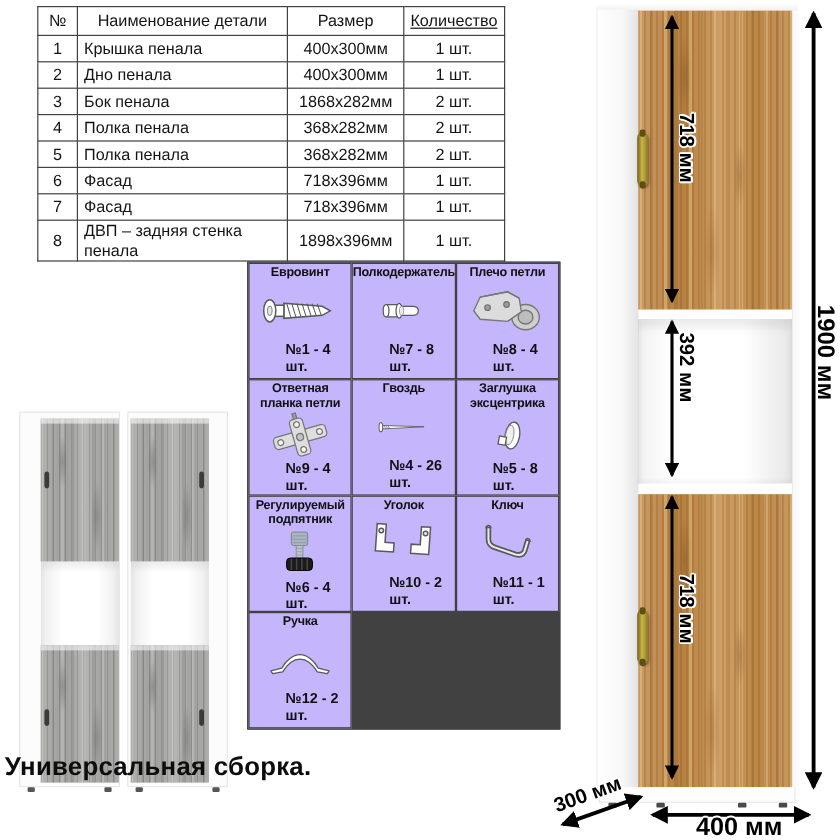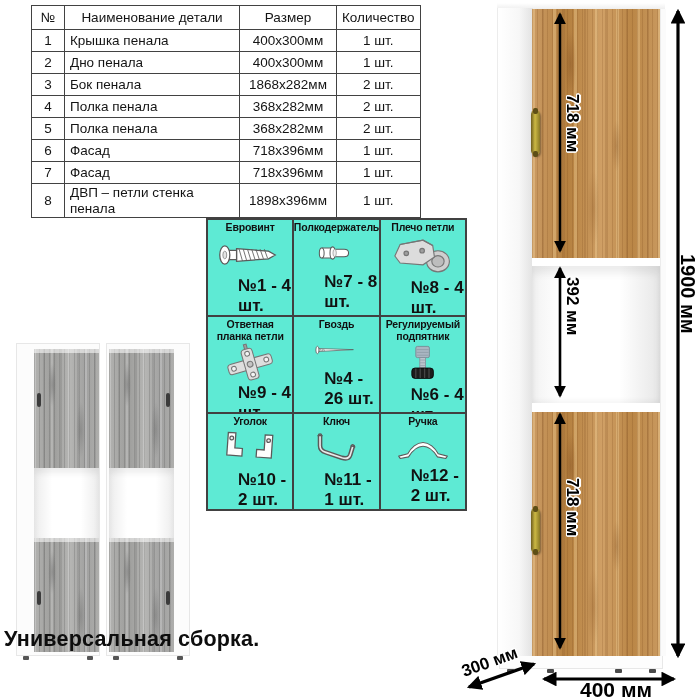--- a/index.html
+++ b/index.html
@@ -7,31 +7,31 @@
          font-family:"Liberation Sans",sans-serif;color:#111;}
 
   
   .parts-table{position:absolute;left:31px;top:5px;border-collapse:collapse;
                font-size:13.5px;color:#141414;}
   .parts-table th,.parts-table td{border:1.5px solid #424242;padding:0 5px;line-height:1.15;background:#fff;}
   .parts-table th{font-weight:normal;height:23px;text-align:center;}
   .parts-table td{height:21px;}
   .parts-table .c{text-align:center;}
   .parts-table tr.tall td{height:33px;}
-  .col-num{width:22px;} .col-name{width:164px;} .col-size{width:86px;} .col-qty{width:66px;}
+  .col-num{width:22px;} .col-name{width:164px;} .col-size{width:86px;} .col-qty{width:66px;text-decoration:underline;}
 
   
   .hw-grid{position:absolute;left:206px;top:218px;width:259px;
            display:grid;grid-template-columns:repeat(3,1fr);grid-auto-rows:97px;
            border:1px solid #414141;background:#414141;grid-gap:0;}
-  .hw-cell{background:#5eead4;border:1.5px solid #414141;display:flex;flex-direction:column;
+  .hw-cell{background:#c4b5fd;border:1.5px solid #414141;display:flex;flex-direction:column;
            align-items:center;padding:2px 1px;overflow:hidden;}
   .hw-title{font-weight:bold;font-size:10.5px;line-height:1.12;text-align:center;letter-spacing:-0.2px;}
   .hw-icon{flex:1;display:flex;align-items:center;justify-content:center;}
-  .hw-count{font-weight:bold;font-size:17px;padding-bottom:1px;padding-left:29px;}
+  .hw-count{font-weight:bold;font-size:12px;padding-bottom:1px;padding-left:29px;}
 
   
   .pair{position:absolute;left:16px;top:343px;width:174px;height:320px;}
   .mini-cab{position:absolute;top:0;width:84px;height:313px;background:#fcfcfc;
             border:1px solid #e7e7e7;box-sizing:border-box;}
   .gray-door{position:absolute;width:65px;
      background-color:#a9a9a7;
      background-image:
        radial-gradient(ellipse 6px 34px at 28% 30%,rgba(60,60,60,.30),transparent 65%),
        radial-gradient(ellipse 7px 44px at 72% 68%,rgba(60,60,60,.25),transparent 65%),
@@ -141,21 +141,21 @@
         <td class="c">1 шт.</td>
       </tr>
       <tr>
         <td class="c">7</td>
         <td>Фасад</td>
         <td class="c">718х396мм</td>
         <td class="c">1 шт.</td>
       </tr>
       <tr class="tall">
         <td class="c">8</td>
-        <td>ДВП – петли стенка пенала</td>
+        <td>ДВП – задняя стенка пенала</td>
         <td class="c">1898х396мм</td>
         <td class="c">1 шт.</td>
       </tr>
     </tbody>
   </table>
 
   <div class="hw-grid">
 
     <div class="hw-cell">
       <div class="hw-title">Евровинт</div>
@@ -230,20 +230,33 @@
       <div class="hw-icon">
         <svg width="72" height="30" viewBox="0 0 80 50">
           <path d="M11.5,22.6 L69,24.4 L11.5,27.4 z" fill="#fff" stroke="#5a5a5a" stroke-width="1.2"></path>
           <ellipse cx="9" cy="25" rx="2.6" ry="6.2" fill="#fff" stroke="#5a5a5a" stroke-width="1.4"></ellipse>
           <path d="M14,23.2 l1.5,3.8 m1.2,-3.8 l1.5,3.8 m1.2,-3.7 l1.5,3.6" stroke="#5a5a5a" stroke-width=".9" fill="none"></path>
         </svg>
       </div>
       <div class="hw-count">№4 - 26 шт.</div>
     </div>
 
+    <div class="hw-cell">
+      <div class="hw-title">Заглушка эксцентрика</div>
+      <div class="hw-icon">
+        <svg width="60" height="40" viewBox="0 0 80 50">
+          <g transform="rotate(10 40 26)">
+            <ellipse cx="45" cy="24" rx="8" ry="15" fill="#fff" stroke="#5a5a5a" stroke-width="1.5"></ellipse>
+            <ellipse cx="42" cy="24" rx="4.5" ry="11" fill="#efefef" stroke="#8a8a8a" stroke-width="1"></ellipse>
+            <path d="M31,27 h8 v9 h-8 z" fill="#fff" stroke="#5a5a5a" stroke-width="1.4"></path>
+          </g>
+        </svg>
+      </div>
+      <div class="hw-count">№5 - 8 шт.</div>
+    </div>
 
     <div class="hw-cell">
       <div class="hw-title">Регулируемый подпятник</div>
       <div class="hw-icon">
         <svg width="64" height="42" viewBox="0 0 80 50">
           <rect x="31" y="3" width="17" height="14" rx="2" fill="#a9b6c2" stroke="#77828d"></rect>
           <path d="M32,7 h15 M32,10.5 h15 M32,14 h15" stroke="#8d9aa6" stroke-width="1"></path>
           <rect x="36" y="17" width="7" height="13" fill="#bcc5ce" stroke="#828e99"></rect>
           <path d="M36,20 h7 M36,23.5 h7 M36,27 h7" stroke="#93a0ac" stroke-width="1"></path>
           <rect x="26" y="30" width="27" height="13" rx="4" fill="#1c1c1c" stroke="#000"></rect>

